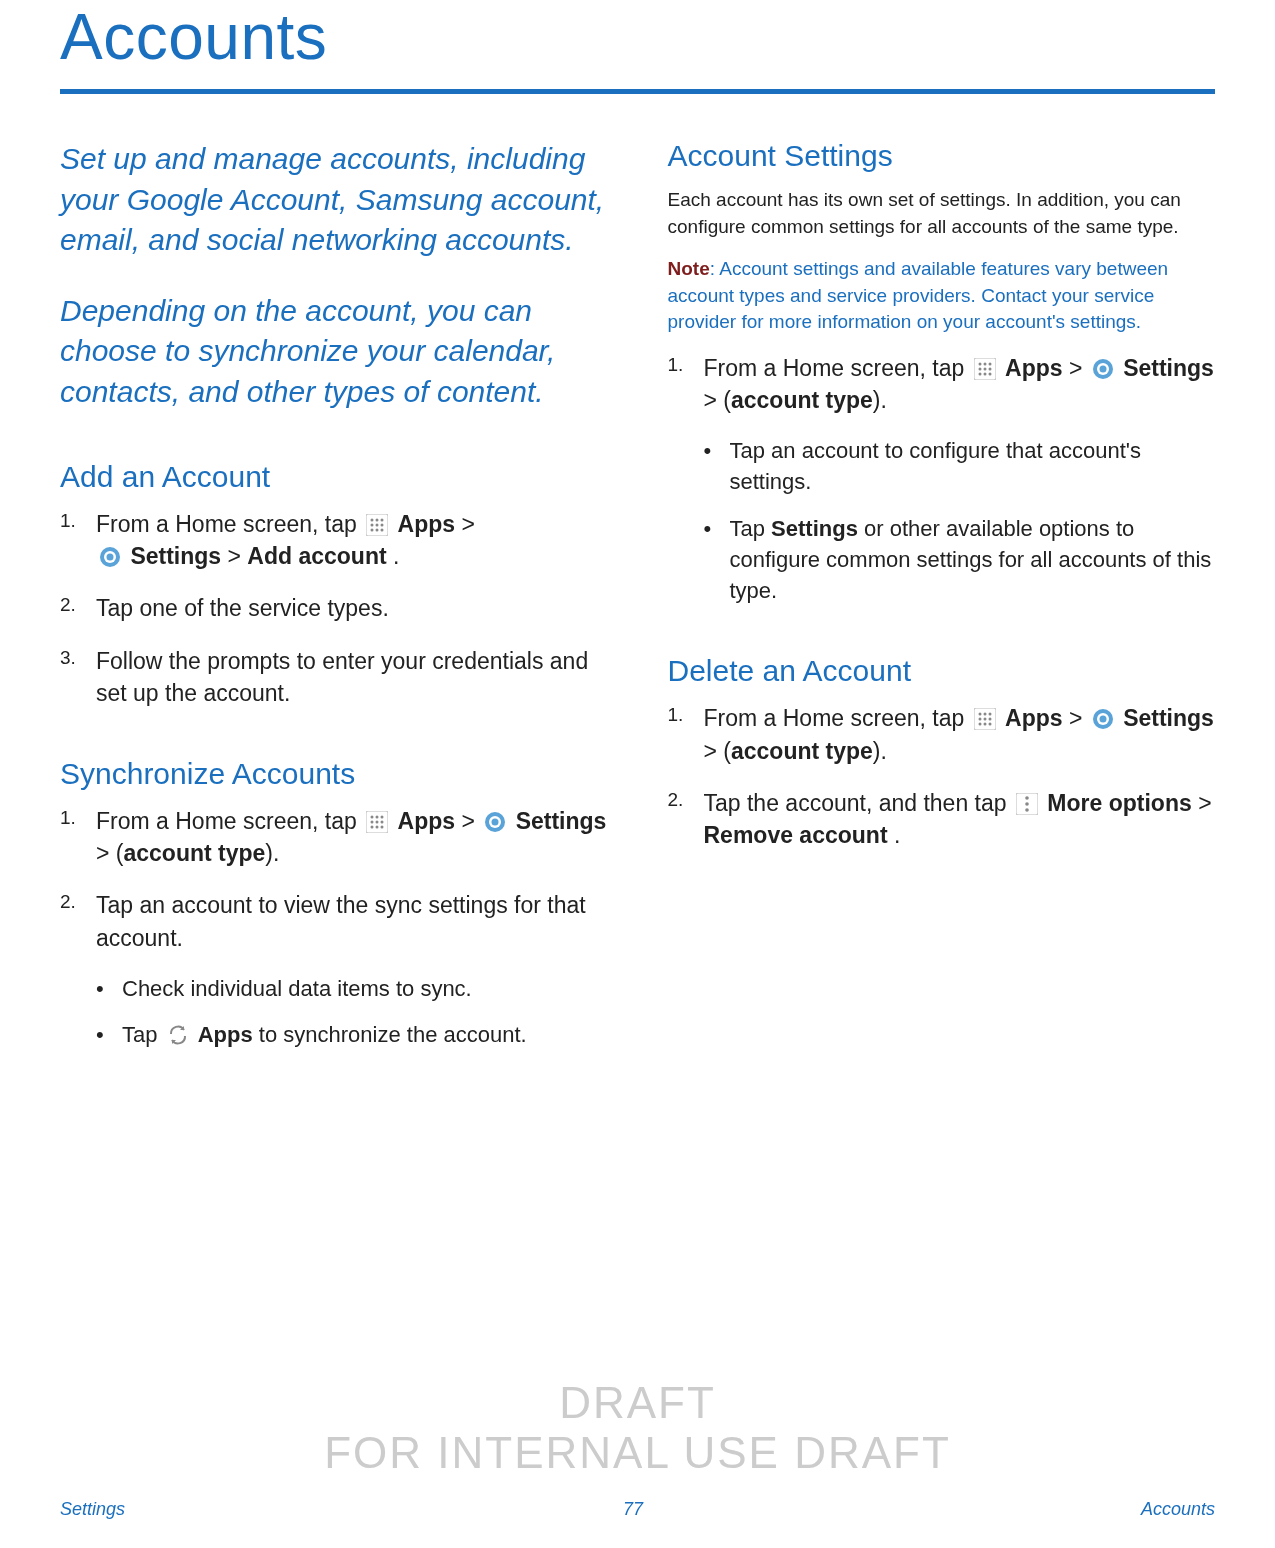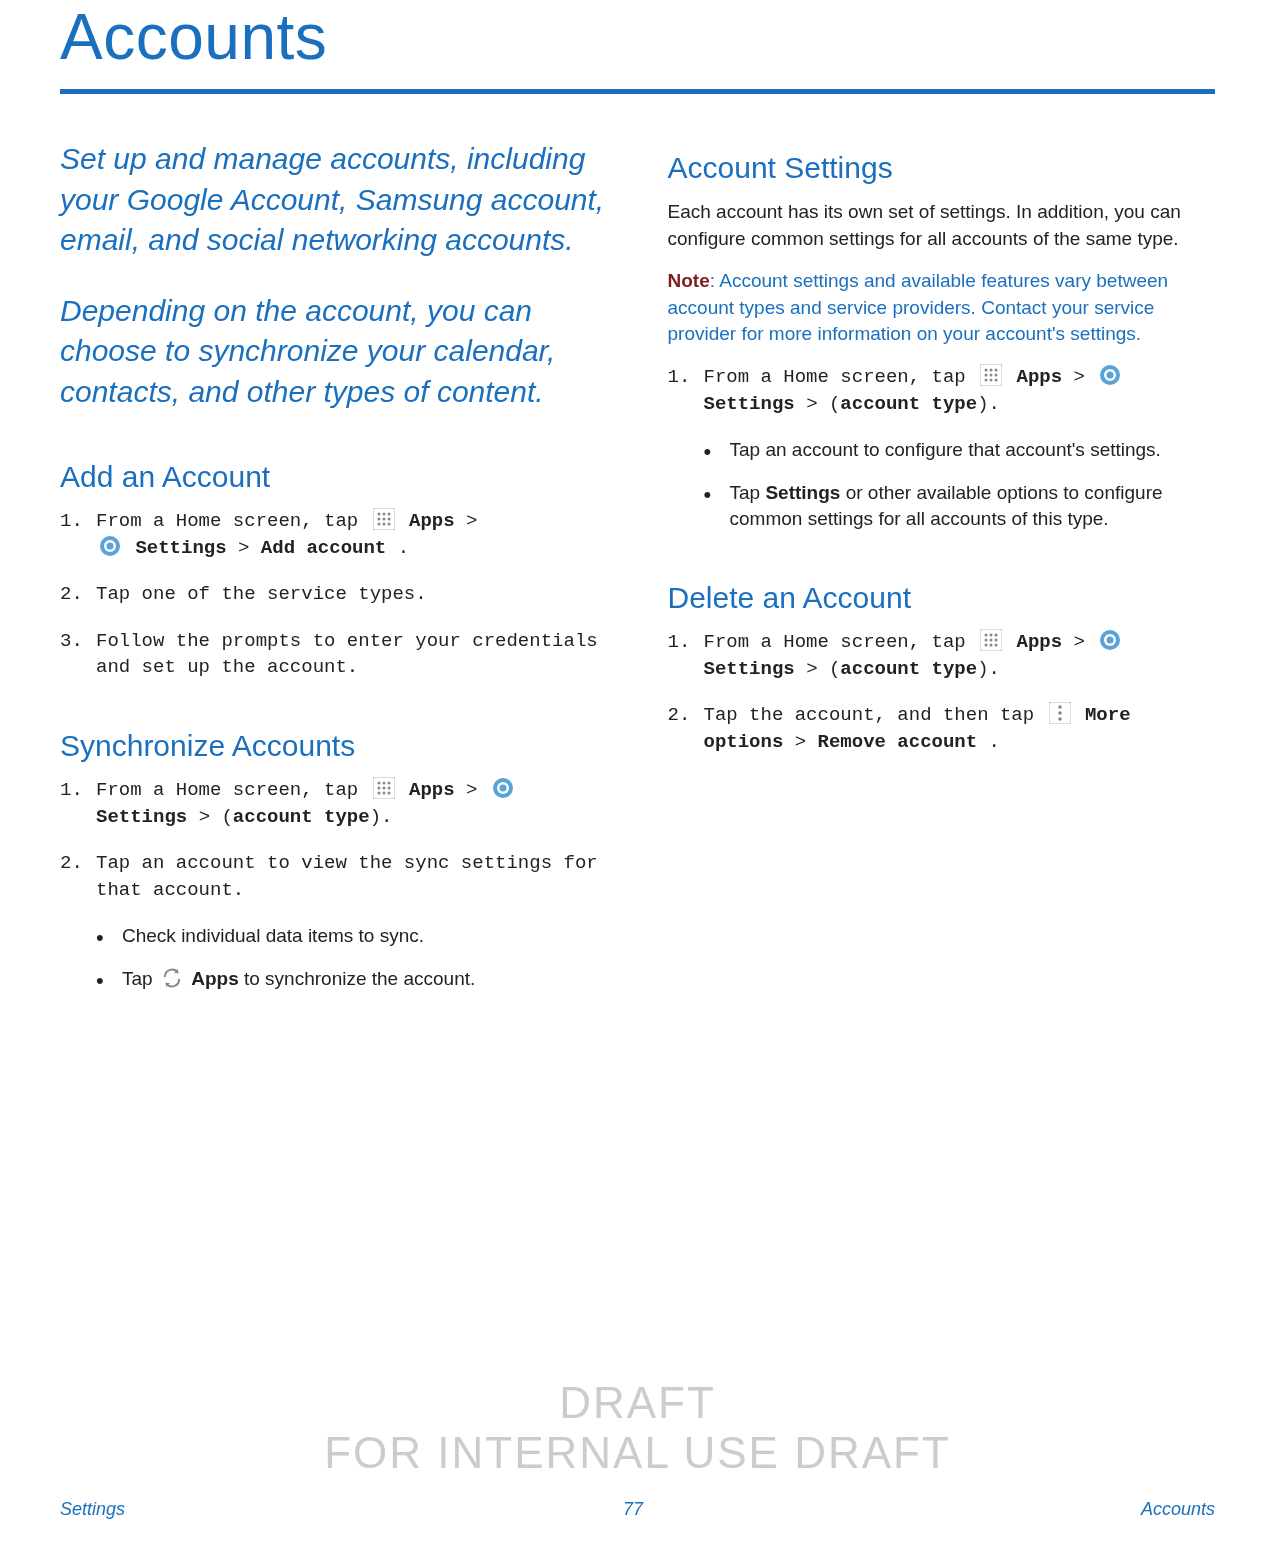--- a/index.html
+++ b/index.html
@@ -8,24 +8,24 @@
     .title { color: #1a6fbf; font-size: 64px; font-weight: 400; letter-spacing: 0.5px; margin-top: 0; padding-bottom: 15px; }
     .title-rule { border: none; border-top: 5px solid #1a6fbf; margin-bottom: 45px; }
     .columns { display: flex; gap: 60px; }
     .col { flex: 1; min-width: 0; }
     .intro { color: #1a6fbf; font-style: italic; font-size: 30px; line-height: 1.35; margin-bottom: 30px; }
     .h2 { color: #1a6fbf; font-size: 30px; font-weight: 400; margin-top: 48px; margin-bottom: 14px; }
     .body-text { font-size: 19px; line-height: 1.4; margin-bottom: 16px; }
     .note-prefix { color: #7f1d1d; font-weight: 700; }
     .note-text { color: #1a6fbf; text-align: center; }
     ol.steps { list-style: none; counter-reset: step; padding-left: 0; }
-    ol.steps > li { counter-increment: step; position: relative; padding-left: 36px; font-size: 19px; line-height: 1.4; margin-bottom: 20px; font-family: Liberation Mono, monospace; }
+    ol.steps > li { counter-increment: step; position: relative; padding-left: 36px; font-size: 23px; line-height: 1.4; margin-bottom: 20px; }
     ol.steps > li::before { content: counter(step) "."; position: absolute; left: 0; top: 0; font-size: 19px; }
     ul.bullets { list-style: none; padding-left: 0; }
-    ul.bullets > li { position: relative; padding-left: 26px; font-size: 19px; line-height: 1.4; margin-bottom: 16px; }
+    ul.bullets > li { position: relative; padding-left: 26px; font-size: 22px; line-height: 1.4; margin-bottom: 16px; }
     ul.bullets > li::before { content: '•'; position: absolute; left: 0; top: 0; font-size: 22px; }
     .b { font-weight: 700; }
     .icon { display: inline-block; width: 22px; height: 22px; vertical-align: -4px; border-radius: 4px; margin: 0 3px; position: relative; }
     svg { display: block; }
     .watermark { position: absolute; left: 0; right: 0; bottom: 70px; text-align: center; pointer-events: none; }
     .watermark-line1 { color: #ccc; font-size: 44px; font-weight: 400; letter-spacing: 2px; }
     .watermark-line2 { color: #ccc; font-size: 44px; font-weight: 400; letter-spacing: 2px; }
     .footer { position: absolute; left: 0; right: 0; bottom: 28px; display: flex; justify-content: space-between; padding: 0 60px; color: #1a6fbf; font-style: italic; font-size: 18px; }
   </style>
 </head>
@@ -124,21 +124,21 @@
                 <path d="M 17 2 L 17 6 L 13 6 Z M 5 20 L 5 16 L 9 16 Z" fill="#888"></path>
               </svg>
           </span>
           <span class="b">Apps</span>
           <span> to synchronize the account.</span>
         </li>
       </ul>
     </div>
 
     <div class="col">
-      <h2 class="h2" style="margin-top:12px;">Account Settings</h2>
+      <h2 class="h2" style="margin-top:0;">Account Settings</h2>
       <p class="body-text">Each account has its own set of settings. In addition, you can configure common settings for all accounts of the same type.</p>
       <p class="body-text">
         <span class="note-prefix">Note</span><span class="note-text">: Account settings and available features vary between account types and service providers. Contact your service provider for more information on your account's settings.</span>
       </p>
       <ol class="steps">
         <li>
           <span>From a Home screen, tap </span>
           <span class="icon">
             <svg viewBox="0 0 22 22">
                 <rect x="0" y="0" width="22" height="22" rx="2" fill="#fff" stroke="#bbb" stroke-width="1"></rect>

